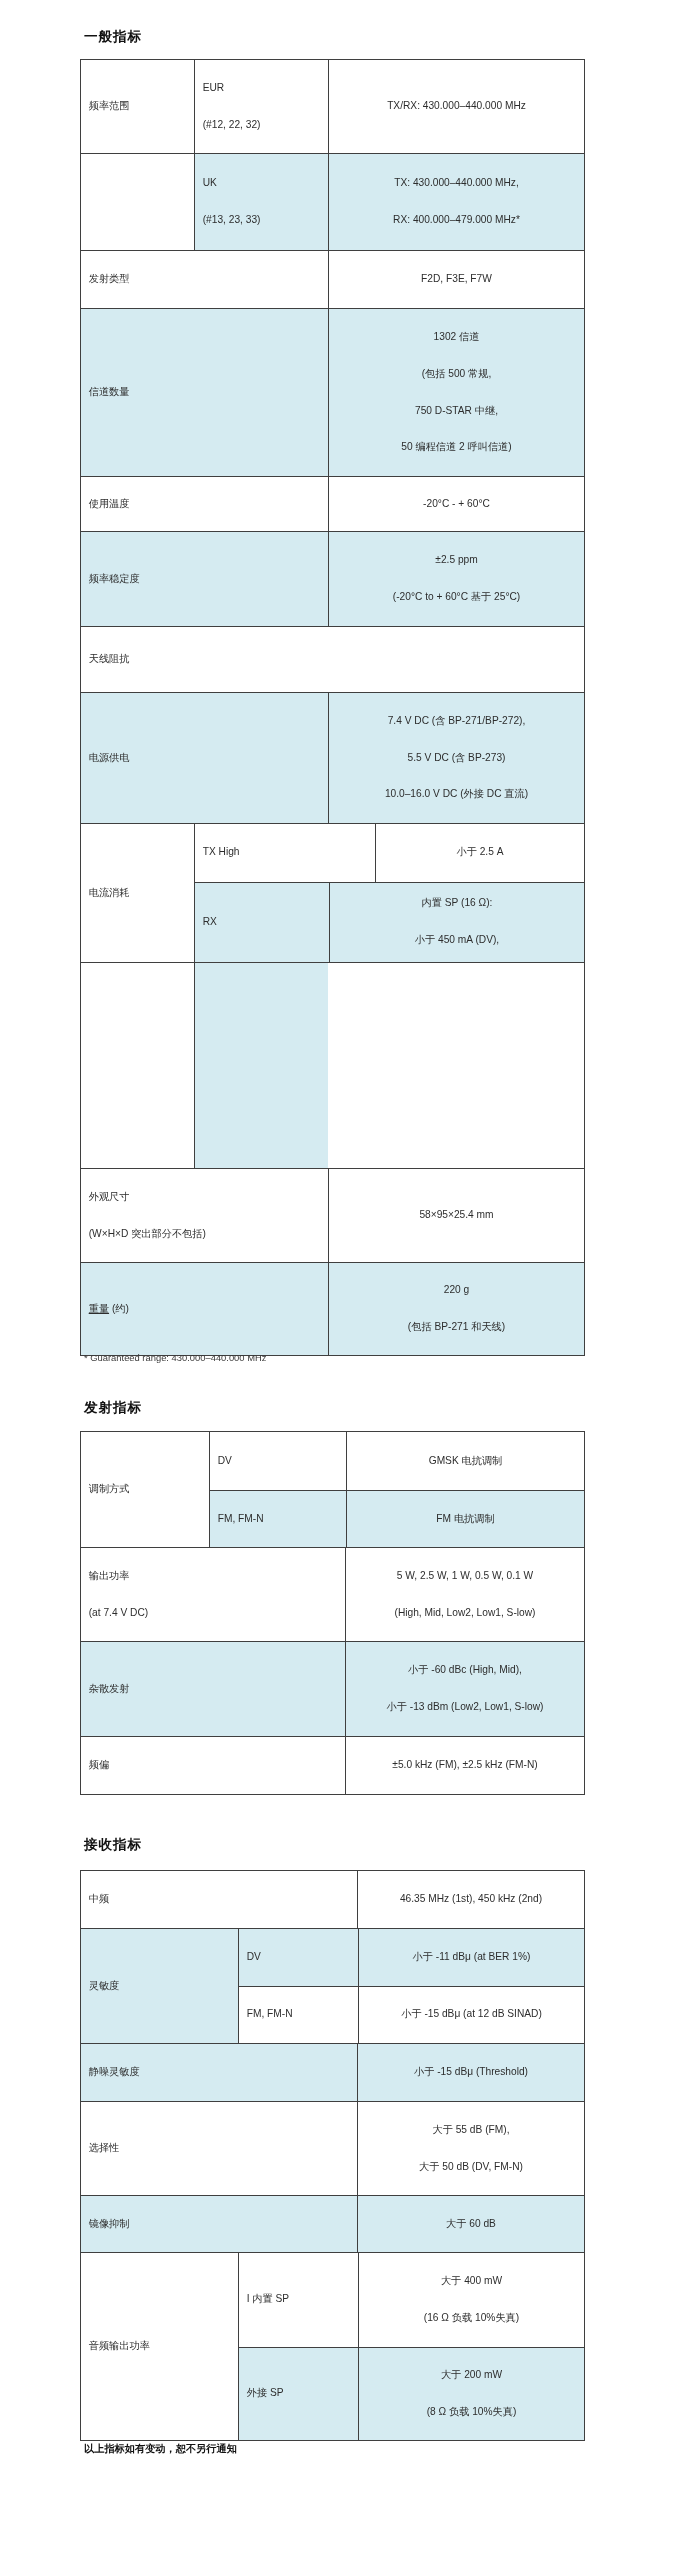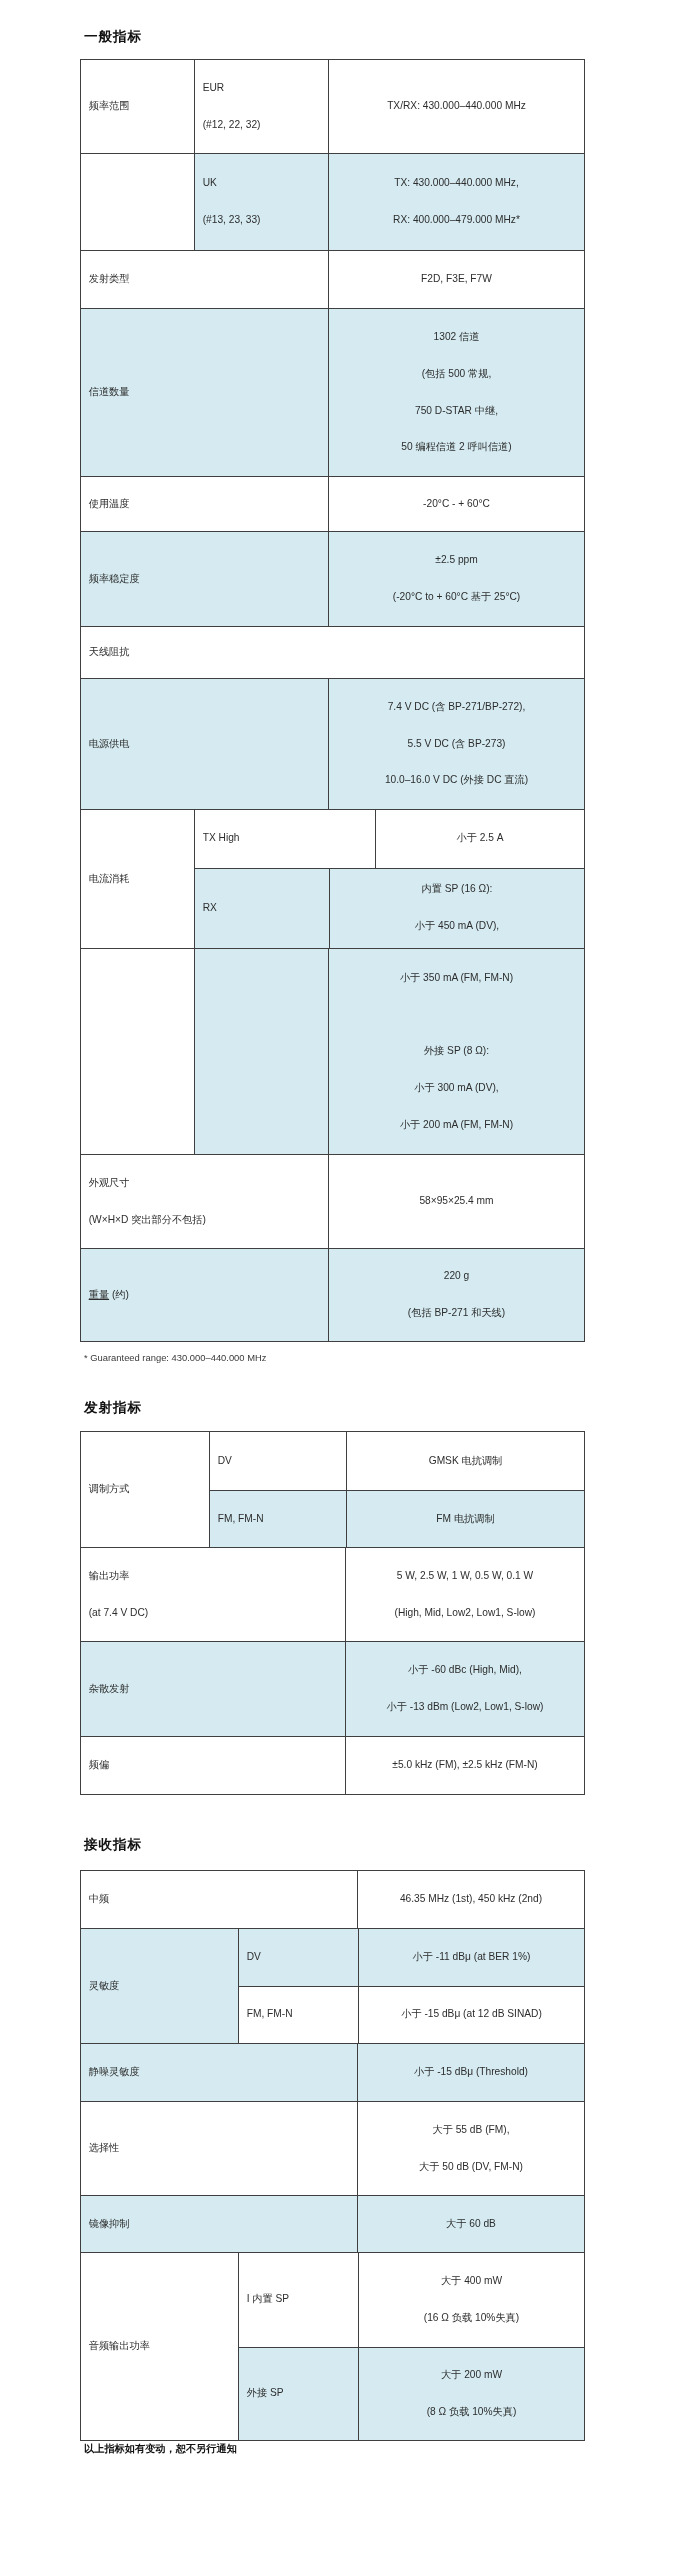--- a/index.html
+++ b/index.html
@@ -102,21 +102,21 @@
     <div class="trow" style="height:95px;">
       <div class="cell lab bz" style="width:247px;">
         <div class="ln">频率稳定度</div>
       </div>
       <div class="cell val bl bz" style="flex:1;">
         <div class="ln">±2.5 ppm</div>
         <div class="ln">(-20°C to + 60°C 基于 25°C)</div>
       </div>
     </div>
 
-    <div class="trow" style="height:52px;">
+    <div class="trow" style="height:66px;">
       <div class="cell lab" style="width:247px;">
         <div class="ln">天线阻抗</div>
       </div>
     </div>
 
     <div class="trow" style="height:131px;">
       <div class="cell lab bz" style="width:247px;">
         <div class="ln">电源供电</div>
       </div>
       <div class="cell val bl bz" style="flex:1;">
@@ -147,27 +147,20 @@
             <div class="ln">内置 SP (16 Ω):</div>
             <div class="ln">小于 450 mA (DV),</div>
           </div>
         </div>
       </div>
     </div>
 
     <div class="trow" style="height:206px;">
       <div class="cell lab" style="width:113px;"></div>
       <div class="cell lab bl bz" style="width:134px;"></div>
-      <div class="cell val bl bz" style="flex:1;">
-        <div class="ln">小于 350 mA (FM, FM-N)</div>
-        <div class="ln"></div>
-        <div class="ln">外接 SP (8 Ω):</div>
-        <div class="ln">小于 300 mA (DV),</div>
-        <div class="ln">小于 200 mA (FM, FM-N)</div>
-      </div>
     </div>
 
     <div class="trow" style="height:94px;">
       <div class="cell lab" style="width:247px;">
         <div class="ln">外观尺寸</div>
         <div class="ln">(W×H×D 突出部分不包括)</div>
       </div>
       <div class="cell val bl" style="flex:1;">
         <div class="ln">58×95×25.4 mm</div>
       </div>

